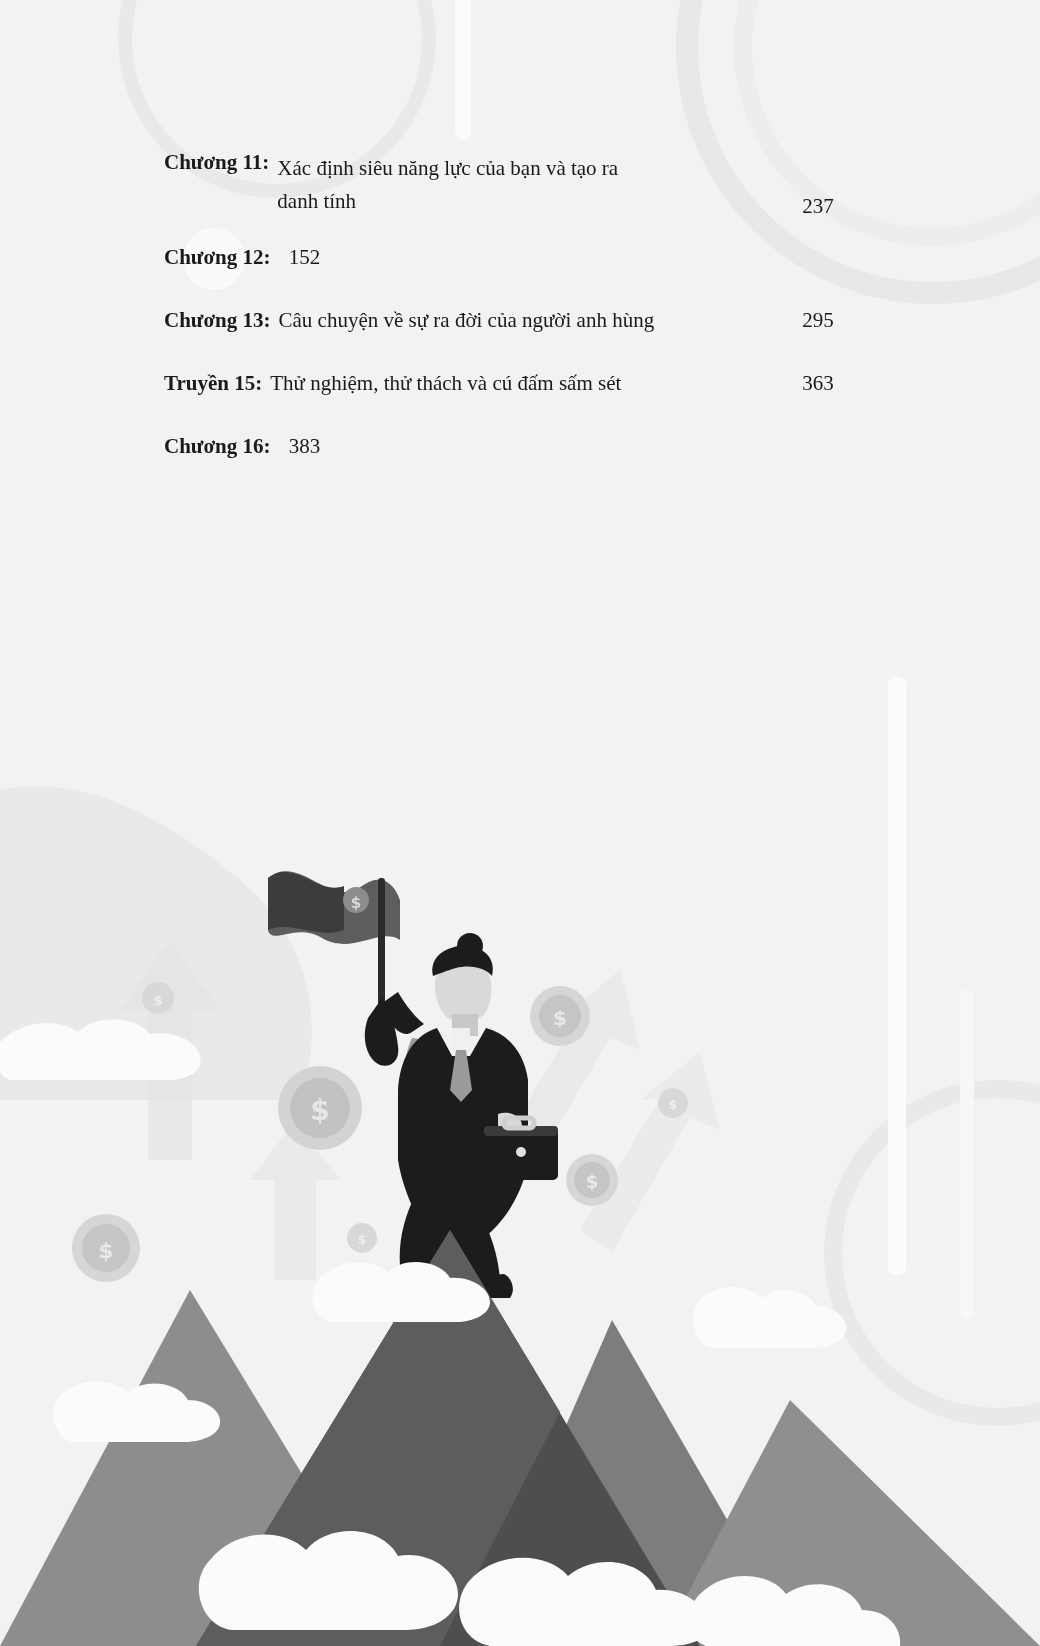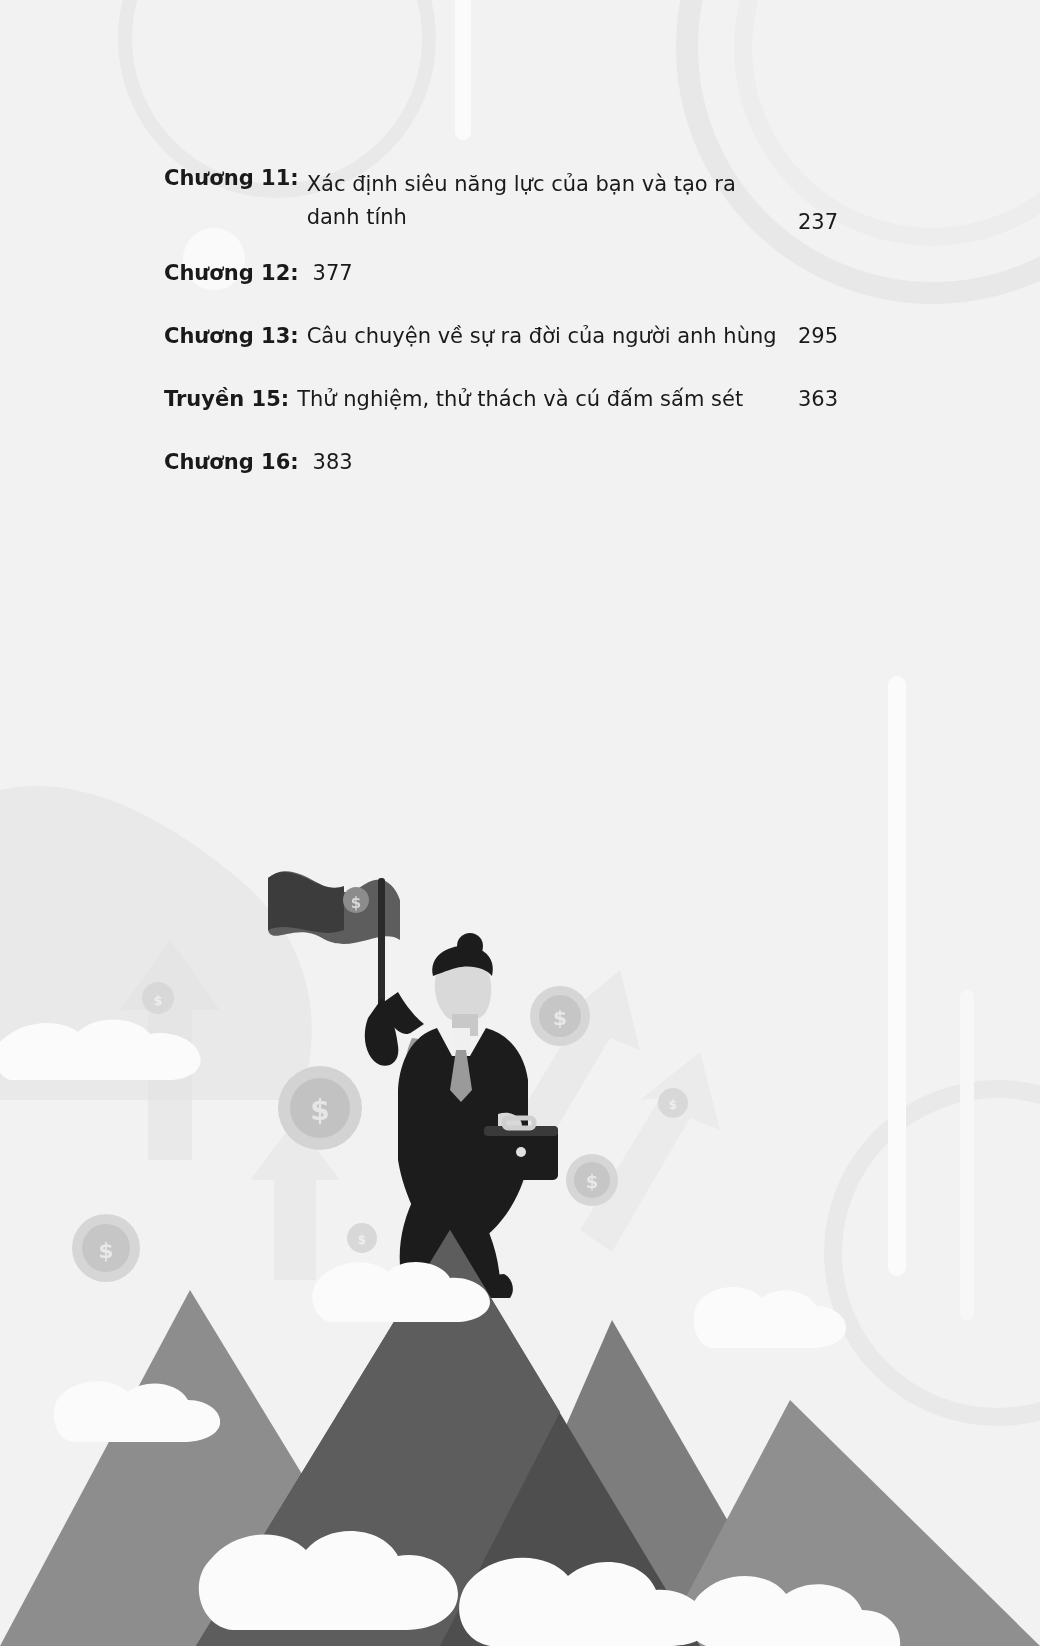--- a/index.html
+++ b/index.html
@@ -92,22 +92,23 @@
     width: 62px;
     height: 62px;
     border-radius: 50%;
     background: #fafafa;
   }
 
   
   .toc {
     position: absolute;
     left: 164px;
-    top: 168px;
+    top: 152px;
     width: 680px;
+    font-family: Liberation Serif, serif;
   }
   .toc-row {
     display: flex;
     align-items: flex-start;
     margin-bottom: 42px;
     line-height: 1.0;
   }
   .toc-label {
     flex: 0 0 auto;
     font-weight: bold;
@@ -174,21 +175,21 @@
       <span class="toc-label">Chương 11:</span>
       <span class="toc-title">
         <span>Xác định siêu năng lực của bạn và tạo ra</span><br>
         <span>danh tính</span>
       </span>
       <span class="toc-page">237</span>
     </div>
 
     <div class="toc-row">
       <span class="toc-label">Chương 12:</span>
-      <span class="toc-page">377</span>
+      <span class="toc-page">152</span>
     </div>
 
     <div class="toc-row">
       <span class="toc-label">Chương 13:</span>
       <span class="toc-title">Câu chuyện về sự ra đời của người anh hùng</span>
       <span class="toc-page">295</span>
     </div>
 
 
     <div class="toc-row">

